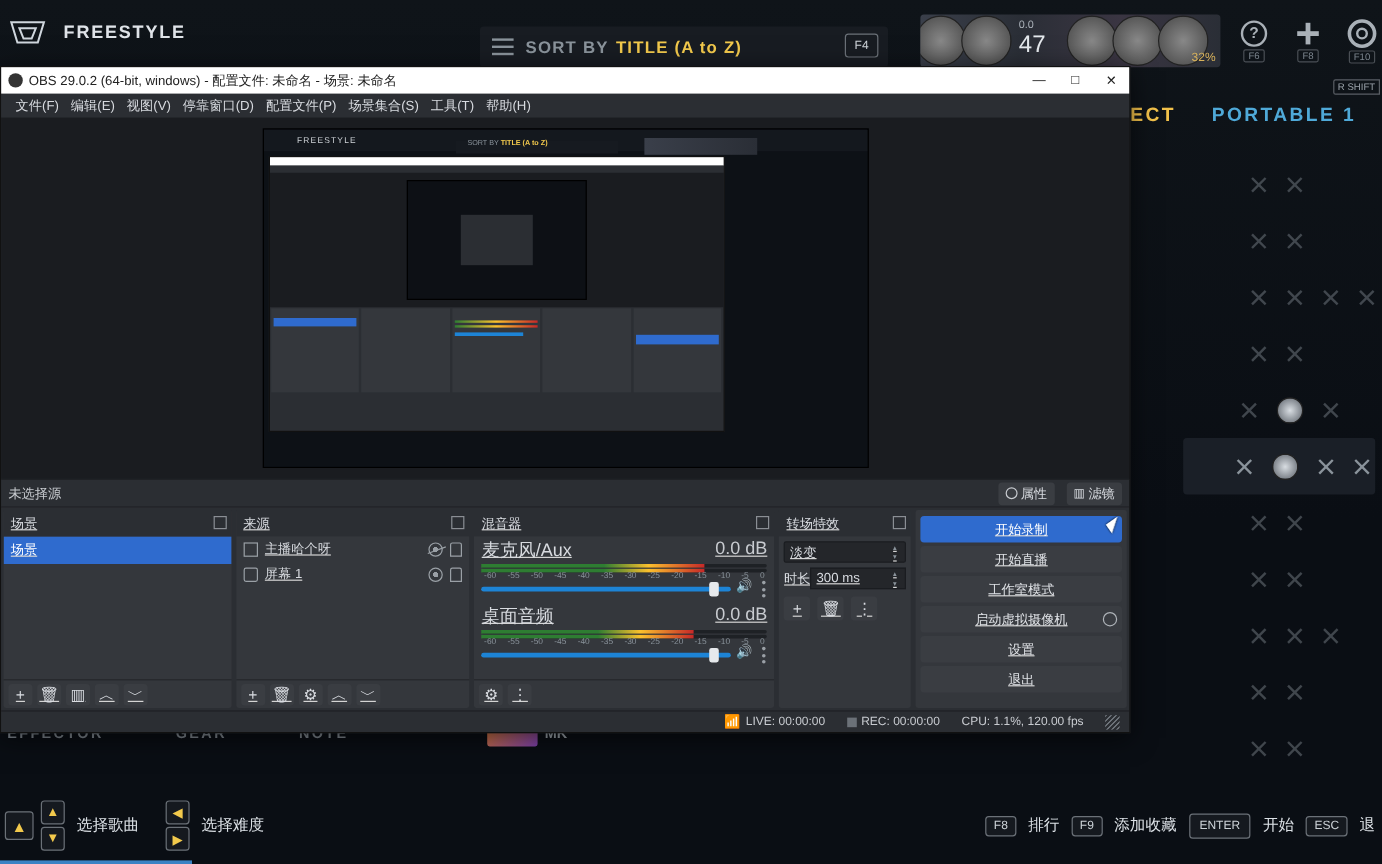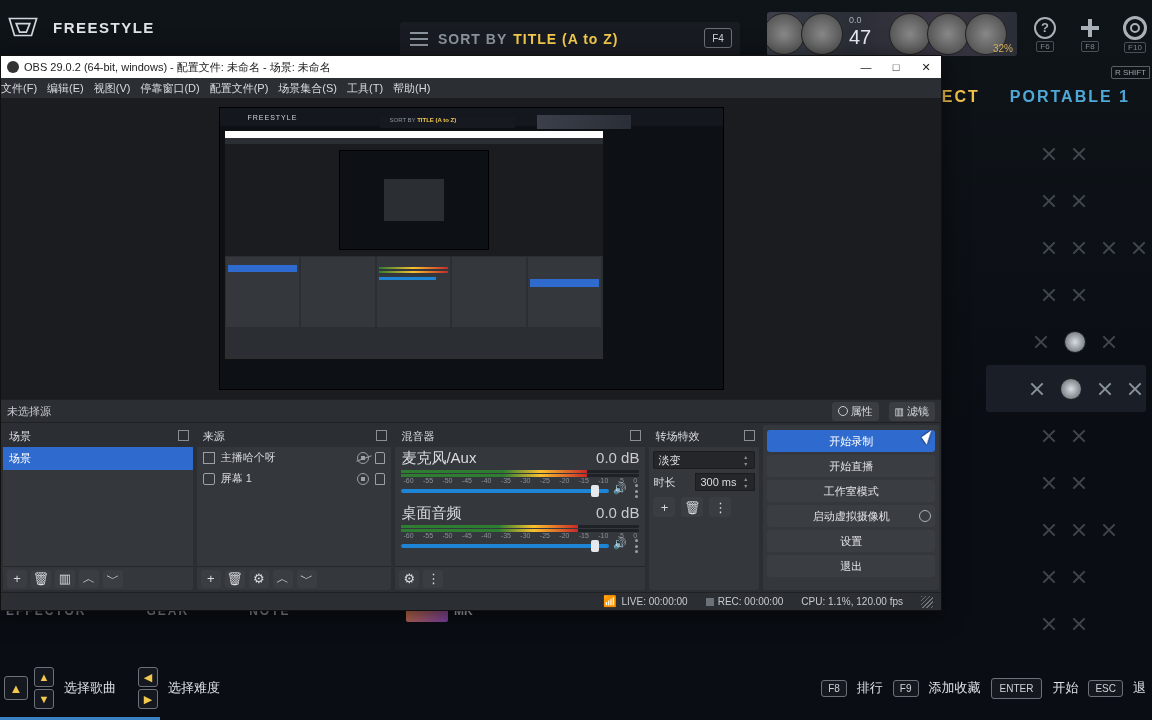--- a/index.html
+++ b/index.html
@@ -67,21 +67,21 @@
 .mk-chip { position:absolute; left:406px; bottom:98px; width:42px; height:24px; background:linear-gradient(135deg,#d97a2a,#7a3fa8); border-radius:2px; }
 .mk-lbl { position:absolute; left:454px; bottom:102px; color:#9aa2a9; font-size:12px; font-weight:700; }
 .taskbar { position:absolute; left:0; bottom:0; width:160px; height:3px; background:#3b82c4; }
 
 
 .obs { position: absolute; left: 0; top: 55px; width: 942px; height: 556px; background: #2b2e33; border: 1px solid #111; box-shadow: 0 4px 20px rgba(0,0,0,.6); display:flex; flex-direction:column; }
 .obs-titlebar { height: 22px; background: #ffffff; color: #222; display:flex; align-items:center; font-size:11px; padding:0 6px; position:relative; }
 .obs-titlebar .obs-ic { width:12px; height:12px; border-radius:50%; background:#333; margin-right:5px; }
 .obs-wbtn { position:absolute; right:0; top:0; height:22px; display:flex; }
 .obs-wbtn div { width:30px; display:flex; align-items:center; justify-content:center; font-size:11px; color:#222; }
-.obs-menu { height: 20px; background:#2b2e33; display:flex; align-items:center; padding:0 0; gap:10px; }
+.obs-menu { height: 20px; background:#2b2e33; display:flex; align-items:center; padding:0 12px; gap:10px; }
 .obs-menu span { font-size:11px; color:#d8dbe0; }
 .obs-preview { flex:0 0 301px; background:#1a1c20; display:flex; align-items:center; justify-content:center; position:relative; }
 .prev-canvas { width: 505px; height: 283px; background:#0d1015; border:1px solid #000; position:relative; overflow:hidden; }
 
 .prev-canvas .lvl1 { position:absolute; inset:0; background:#0d1116; }
 .prev-canvas .topstrip { position:absolute; left:0; right:0; top:0; height:18px; background:#14181e; display:flex; align-items:center; }
 .prev-canvas .topstrip .fs { color:#cfd3d8; font-size:7px; margin-left:28px; letter-spacing:1px; }
 .prev-canvas .sortmini { position:absolute; left:160px; top:9px; width:135px; height:11px; background:#161a20; font-size:6px; color:#8a939b; padding-left:10px; }
 .prev-canvas .sortmini b { color:#f2c94c; font-weight:600; }
 .prev-canvas .avmini { position:absolute; right:92px; top:7px; width:94px; height:14px; background:linear-gradient(90deg,#3a3f4a,#2a2e36); }
@@ -98,21 +98,21 @@
 .prev-canvas .obsmini .docks .d.mix .b1 { top:10px; } .prev-canvas .obsmini .docks .d.mix .b2 { top:14px; }
 .prev-canvas .obsmini .docks .d.mix .sl { position:absolute; left:2px; right:14px; top:20px; height:3px; background:#1d84d6; }
 .prev-canvas .obsmini .docks .d.ctl .btn { position:absolute; left:2px; right:2px; top:22px; height:8px; background:#2f6bce; }
 
 .obs-toolbar { height: 24px; background:#2b2e33; display:flex; align-items:center; padding:0 6px; gap:10px; border-top:1px solid #1f2125; border-bottom:1px solid #1f2125; }
 .obs-toolbar .lbl { font-size:11px; color:#c8cbd0; }
 .obs-toolbar .spacer { flex:1; }
 .obs-toolbar .tbtn { font-size:11px; color:#d8dbe0; background:#3a3d42; border-radius:3px; padding:2px 6px; display:flex; align-items:center; gap:3px; }
 .obs-toolbar .tbtn .gic { width:10px; height:10px; border:1px solid #c8cbd0; border-radius:50%; }
 
-.obs-docks { flex:1; display:flex; background:#2b2e33; }
+.obs-docks { flex:1; display:flex; background:#2b2e33;text-decoration:underline; }
 .dock { background:#34373c; margin:2px; display:flex; flex-direction:column; border-radius:2px; min-width:0; }
 .dock-h { height:22px; background:#2b2e33; display:flex; align-items:center; padding:0 6px; font-size:11px; color:#d8dbe0; position:relative; }
 .dock-h .dot { width:11px; height:11px; border:1px solid #8a8e94; position:absolute; right:4px; top:5px; }
 .dock-body { flex:1; position:relative; font-size:11px; color:#d8dbe0; overflow:hidden; }
 
 .d-scenes { width: 190px; }
 .d-scenes .srow { background:#2f6bce; color:#fff; padding:4px 6px; }
 .d-sources { width: 195px; }
 .d-sources .srcrow { display:flex; align-items:center; gap:6px; padding:3px 6px; }
 .d-sources .srcrow .ico { width:12px; height:12px; border:1px solid #9aa0a6; }
@@ -133,21 +133,21 @@
 .slider { height:14px; position:relative; margin-top:2px; display:flex; align-items:center; gap:6px; }
 .slider .track { flex:1; height:4px; background:#1d84d6; position:relative; border-radius:2px; }
 .slider .track .knob { position:absolute; right:10px; top:-4px; width:8px; height:12px; background:#e6e9ec; border-radius:2px; }
 .slider .spk { width:14px; height:14px; position:relative; }
 .slider .spk::before { content:"🔊"; font-size:11px; color:#d8dbe0; position:absolute; left:-2px; top:-2px; }
 .slider .dots { width:4px; height:14px; display:flex; flex-direction:column; justify-content:space-between; }
 .slider .dots span { width:3px; height:3px; background:#9aa0a6; border-radius:50%; }
 
 .d-trans { width: 110px; }
 .d-trans .sel { margin:4px; height:18px; background:#24262a; border:1px solid #1a1c20; border-radius:2px; font-size:11px; padding:1px 4px; display:flex; align-items:center; justify-content:space-between; }
-.d-trans .row2 { display:flex; align-items:center; gap:20px; margin:2px 4px; font-size:11px; }
+.d-trans .row2 { display:flex; align-items:center; gap:0; margin:2px 4px; font-size:11px; }
 .d-trans .row2 .spin { flex:1; height:18px; background:#24262a; border:1px solid #1a1c20; padding:1px 4px; display:flex; align-items:center; justify-content:space-between; }
 .d-trans .btnrow { display:flex; gap:6px; margin:6px 4px; }
 .d-trans .btnrow .b { width:22px; height:20px; background:#3a3d42; border-radius:3px; display:flex; align-items:center; justify-content:center; font-size:13px; color:#d8dbe0; }
 
 .d-ctl { width: 176px; }
 .d-ctl .cbtn { margin:3px 4px; height:22px; background:#3a3d42; border-radius:3px; display:flex; align-items:center; justify-content:center; font-size:11px; color:#e0e3e7; position:relative; }
 .d-ctl .cbtn.hot { background:#2f6bce; color:#fff; }
 .d-ctl .cbtn .cg { position:absolute; right:4px; width:12px; height:12px; border:1px solid #aeb3b8; border-radius:50%; }
 .cursor { position:absolute; width:14px; height:18px; pointer-events:none; z-index:50; }
 .cursor::before { content:""; position:absolute; left:0; top:0; border-left:12px solid #fff; border-bottom:9px solid transparent; border-top:0; transform: rotate(-35deg); filter: drop-shadow(0 0 1px #000); }

